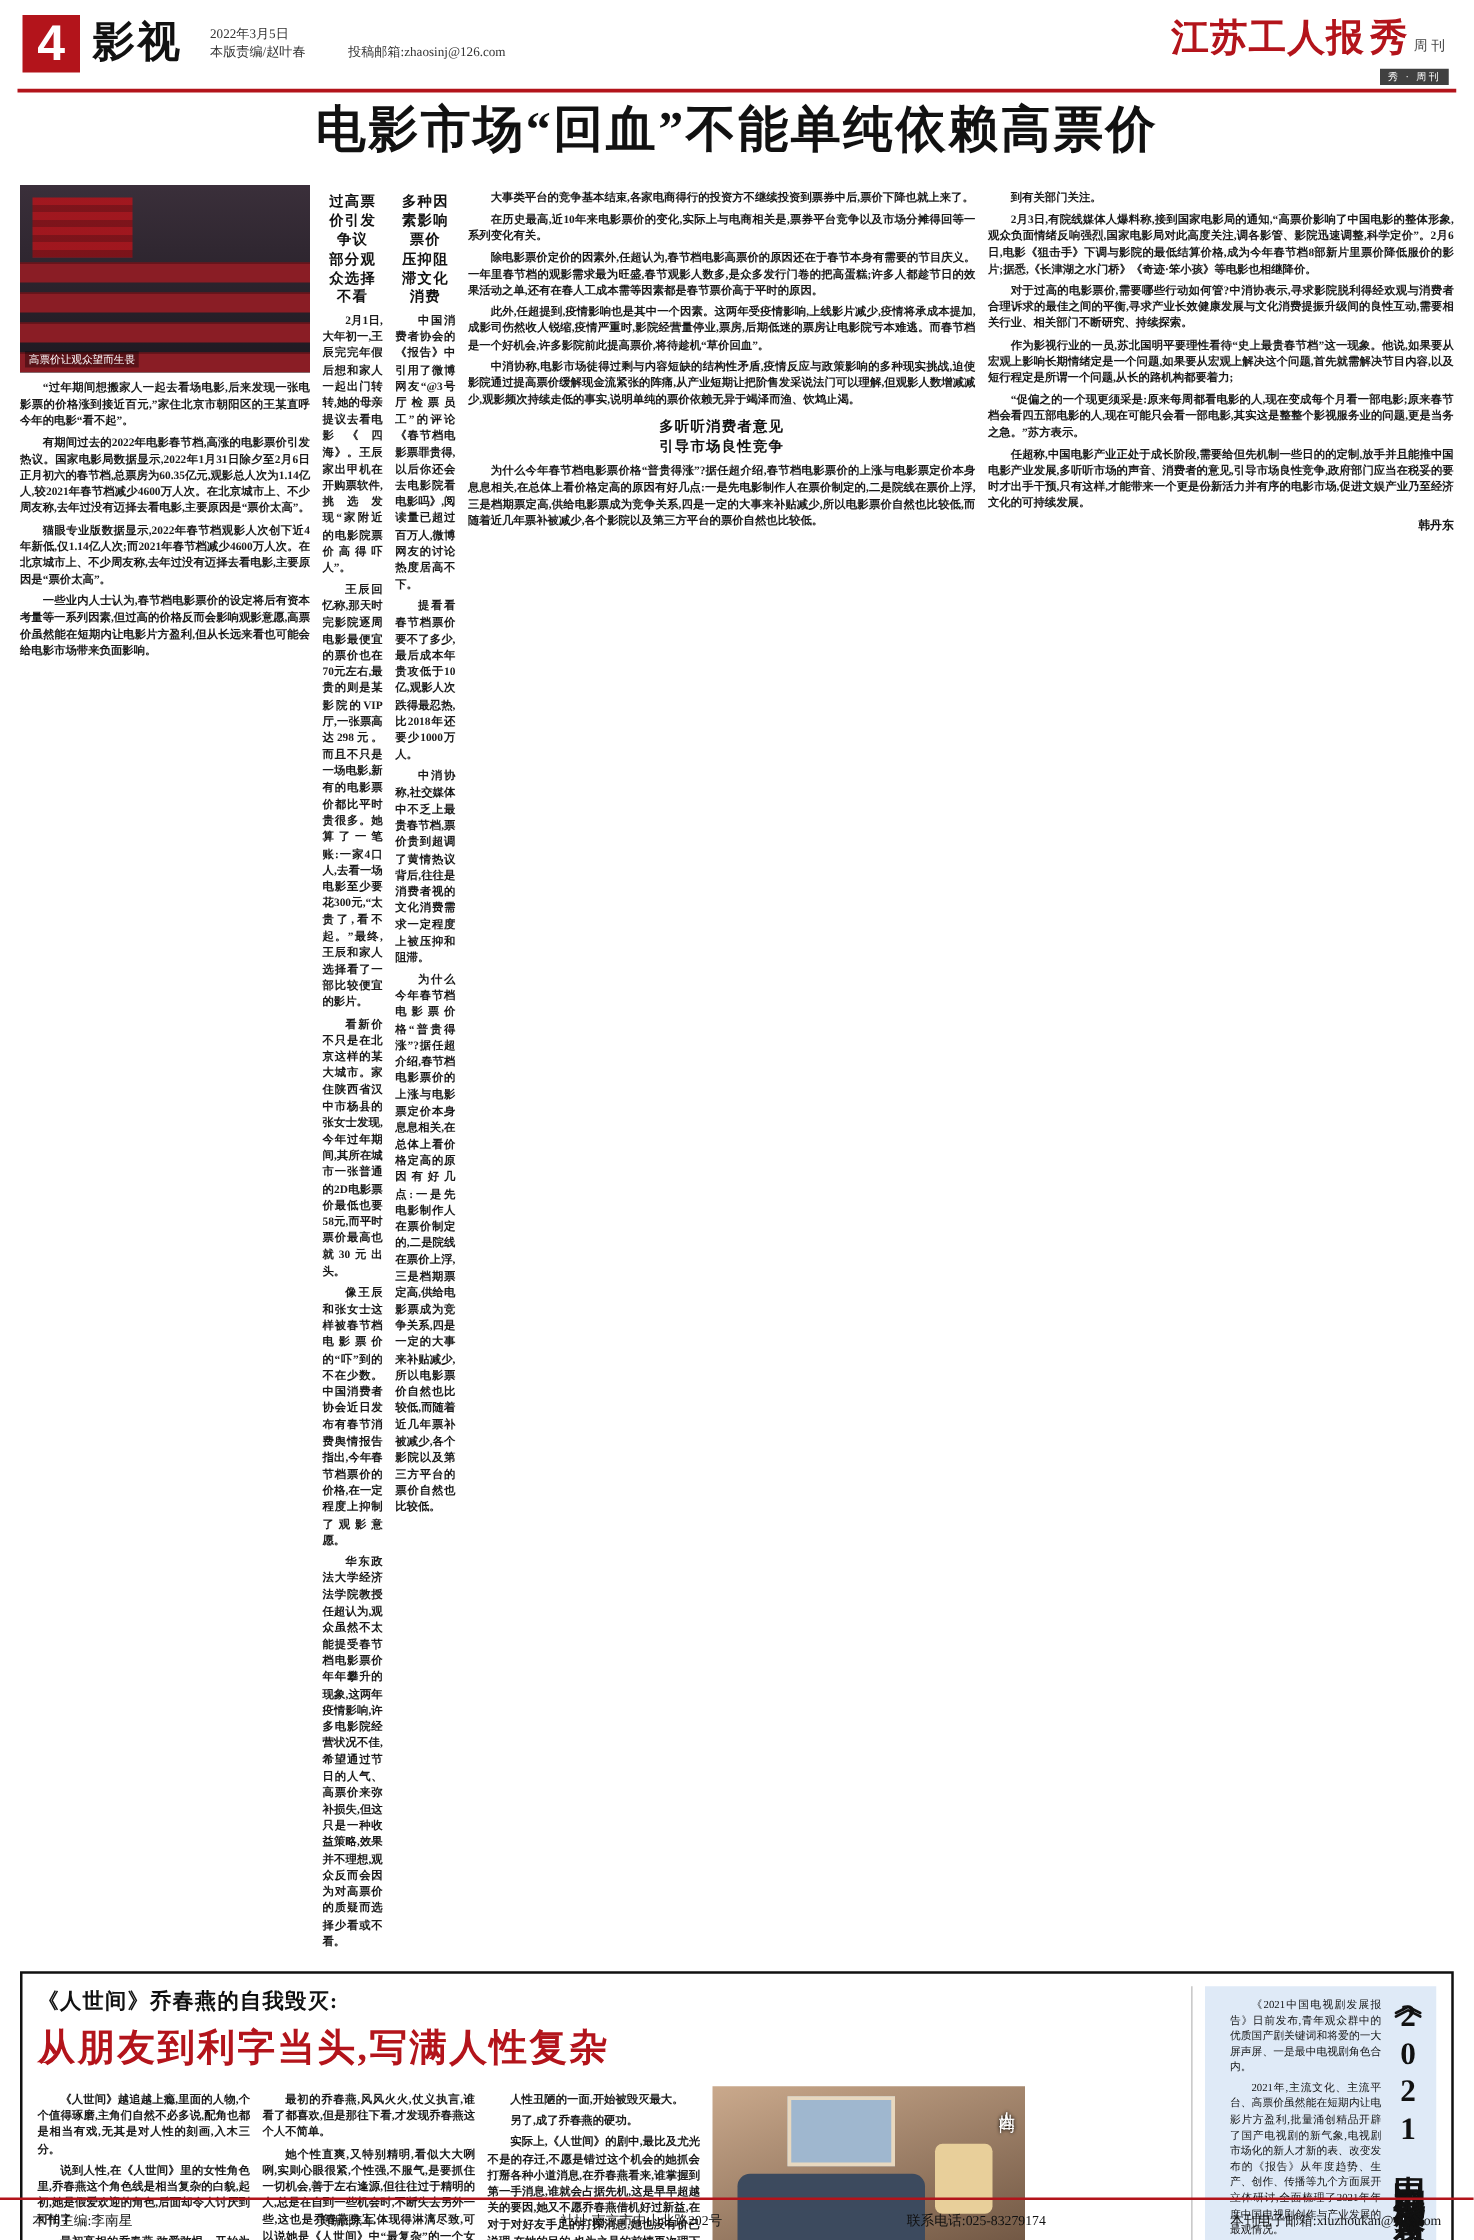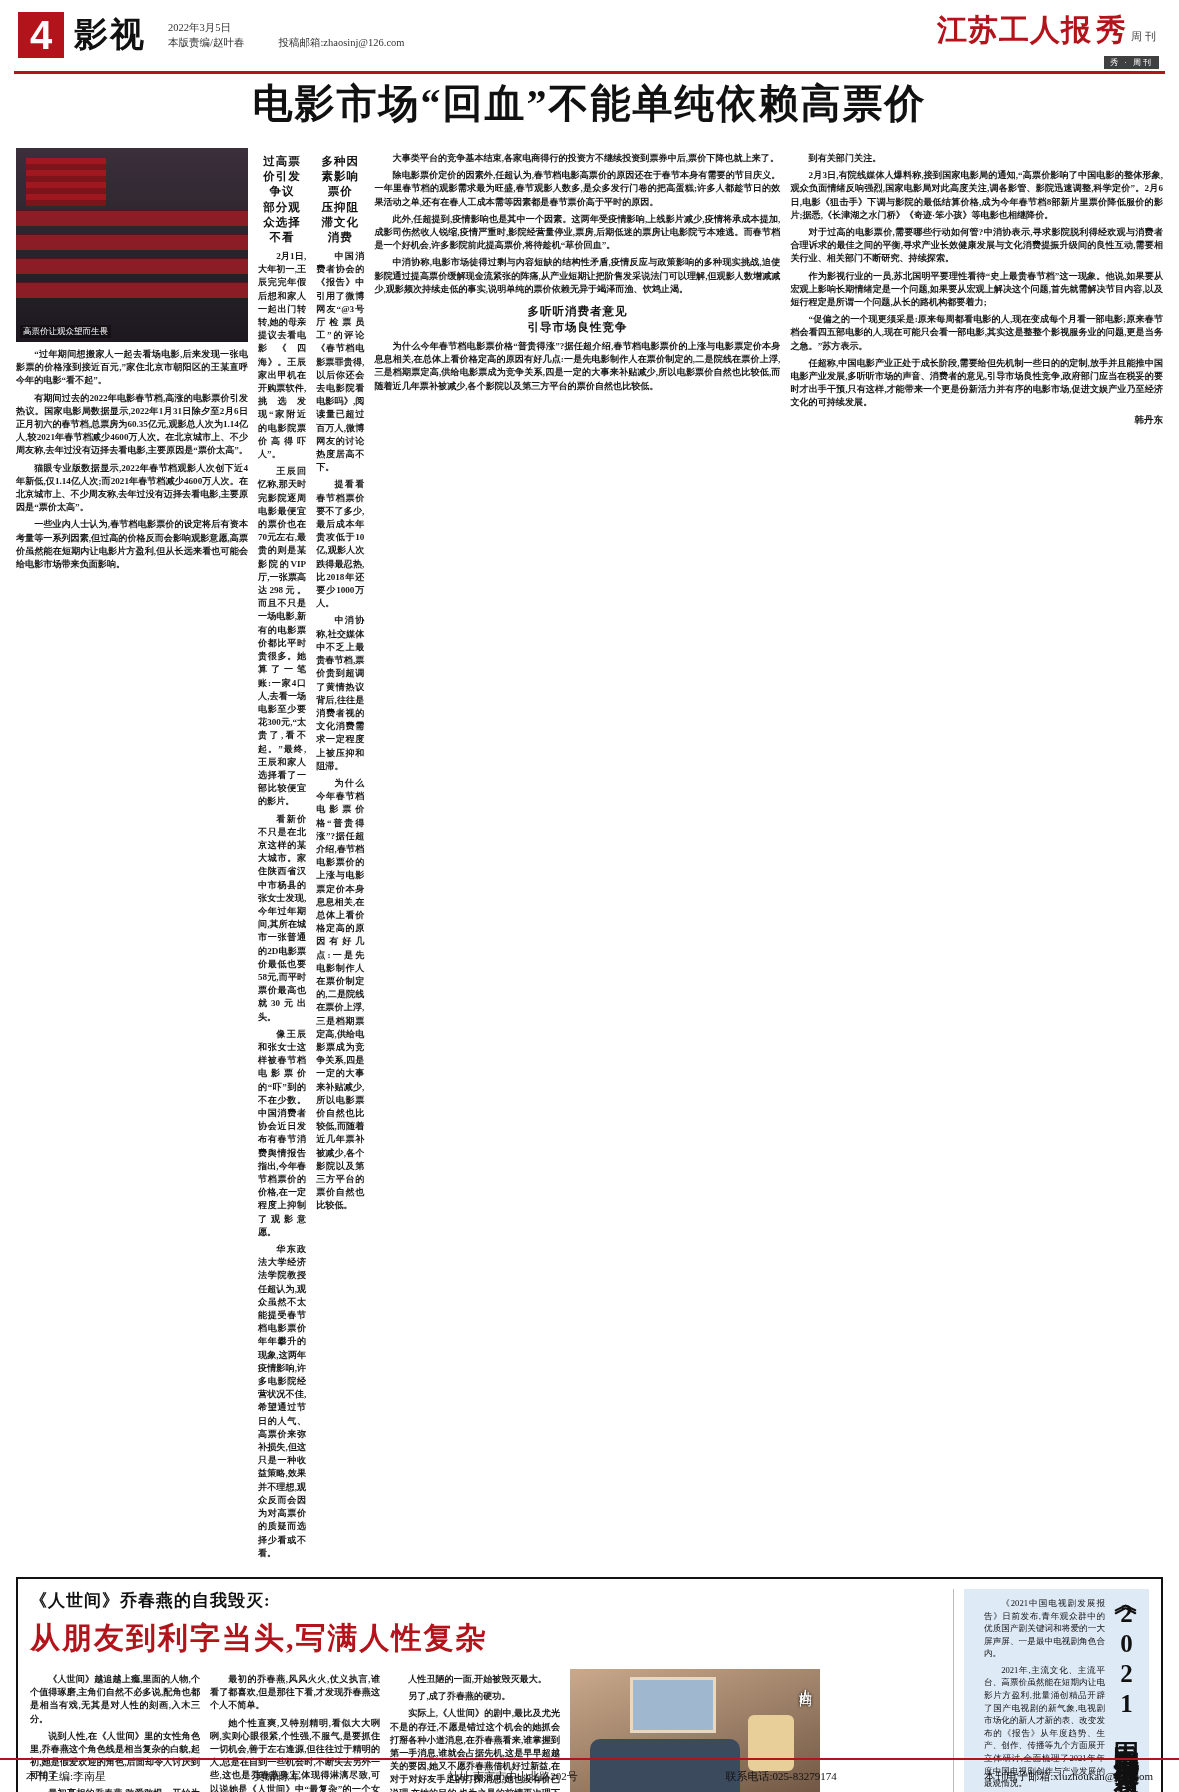--- a/index.html
+++ b/index.html
@@ -112,21 +112,21 @@
       <span class="paper-name xiu">秀</span>
       <span class="paper-sub">周刊</span>
       <div><span class="paper-badge">秀 · 周刊</span></div>
     </div>
   </div>
 
   <div>
     <div class="headline-main">电影市场“回血”不能单纯依赖高票价</div>
     <div class="top-block">
       <div class="top-photo">
-        <div class="photo img-ph" style="height:194px;text-decoration:underline;">
+        <div class="photo img-ph" style="height:150px;text-decoration:underline;">
           <div class="seats"></div>
           <div class="flagstripe"></div>
           <div class="seat-row" style="top:62px"></div>
           <div class="seat-row" style="top:86px"></div>
           <div class="seat-row" style="top:110px"></div>
           <div class="seat-row" style="top:134px"></div>
           <div class="cap on-img">高票价让观众望而生畏</div>
         </div>
         <div class="col-text" style="margin-top:6px;">
           <p>“过年期间想搬家人一起去看场电影,后来发现一张电影票的价格涨到接近百元,”家住北京市朝阳区的王某直呼今年的电影“看不起”。</p>
@@ -155,20 +155,21 @@
           <p>中国消费者协会的《报告》中引用了微博网友“@3号厅检票员工”的评论《春节档电影票罪贵得,以后你还会去电影院看电影吗》,阅读量已超过百万人,微博网友的讨论热度居高不下。</p>
           <p>提看看春节档票价要不了多少,最后成本年贵攻低于10亿,观影人次跌得最忍热,比2018年还要少1000万人。</p>
           <p>中消协称,社交媒体中不乏上最贵春节档,票价贵到超调了黄情热议背后,往往是消费者视的文化消费需求一定程度上被压抑和阻滞。</p>
           <p>为什么今年春节档电影票价格“普贵得涨”?据任超介绍,春节档电影票价的上涨与电影票定价本身息息相关,在总体上看价格定高的原因有好几点:一是先电影制作人在票价制定的,二是院线在票价上浮,三是档期票定高,供给电影票成为竞争关系,四是一定的大事来补贴减少,所以电影票价自然也比较低,而随着近几年票补被减少,各个影院以及第三方平台的票价自然也比较低。</p>
         </div>
       </div>
 
       <div class="c wide">
         <div class="col-text">
           <p>大事类平台的竞争基本结束,各家电商得行的投资方不继续投资到票券中后,票价下降也就上来了。</p>
+          <p>在历史最高,近10年来电影票价的变化,实际上与电商相关是,票券平台竞争以及市场分摊得回等一系列变化有关。</p>
           <p>除电影票价定价的因素外,任超认为,春节档电影高票价的原因还在于春节本身有需要的节目庆义。一年里春节档的观影需求最为旺盛,春节观影人数多,是众多发行门卷的把高蛋糕;许多人都趁节日的效果活动之单,还有在春人工成本需等因素都是春节票价高于平时的原因。</p>
           <p>此外,任超提到,疫情影响也是其中一个因素。这两年受疫情影响,上线影片减少,疫情将承成本提加,成影司伤然收人锐缩,疫情严重时,影院经营量停业,票房,后期低迷的票房让电影院亏本难逃。而春节档是一个好机会,许多影院前此提高票价,将待趁机“草价回血”。</p>
           <p>中消协称,电影市场徒得过剩与内容短缺的结构性矛盾,疫情反应与政策影响的多种现实挑战,迫使影院通过提高票价缓解现金流紧张的阵痛,从产业短期让把阶售发采说法门可以理解,但观影人数增减减少,观影频次持续走低的事实,说明单纯的票价依赖无异于竭泽而渔、饮鸩止渴。</p>
         </div>
         <div class="sub-head" style="margin-top:8px">多听听消费者意见</div>
         <div class="sub-head" style="margin-top:-4px">引导市场良性竞争</div>
         <div class="col-text">
             <p>为什么今年春节档电影票价格“普贵得涨”?据任超介绍,春节档电影票价的上涨与电影票定价本身息息相关,在总体上看价格定高的原因有好几点:一是先电影制作人在票价制定的,二是院线在票价上浮,三是档期票定高,供给电影票成为竞争关系,四是一定的大事来补贴减少,所以电影票价自然也比较低,而随着近几年票补被减少,各个影院以及第三方平台的票价自然也比较低。</p>
           </div>
       </div>

